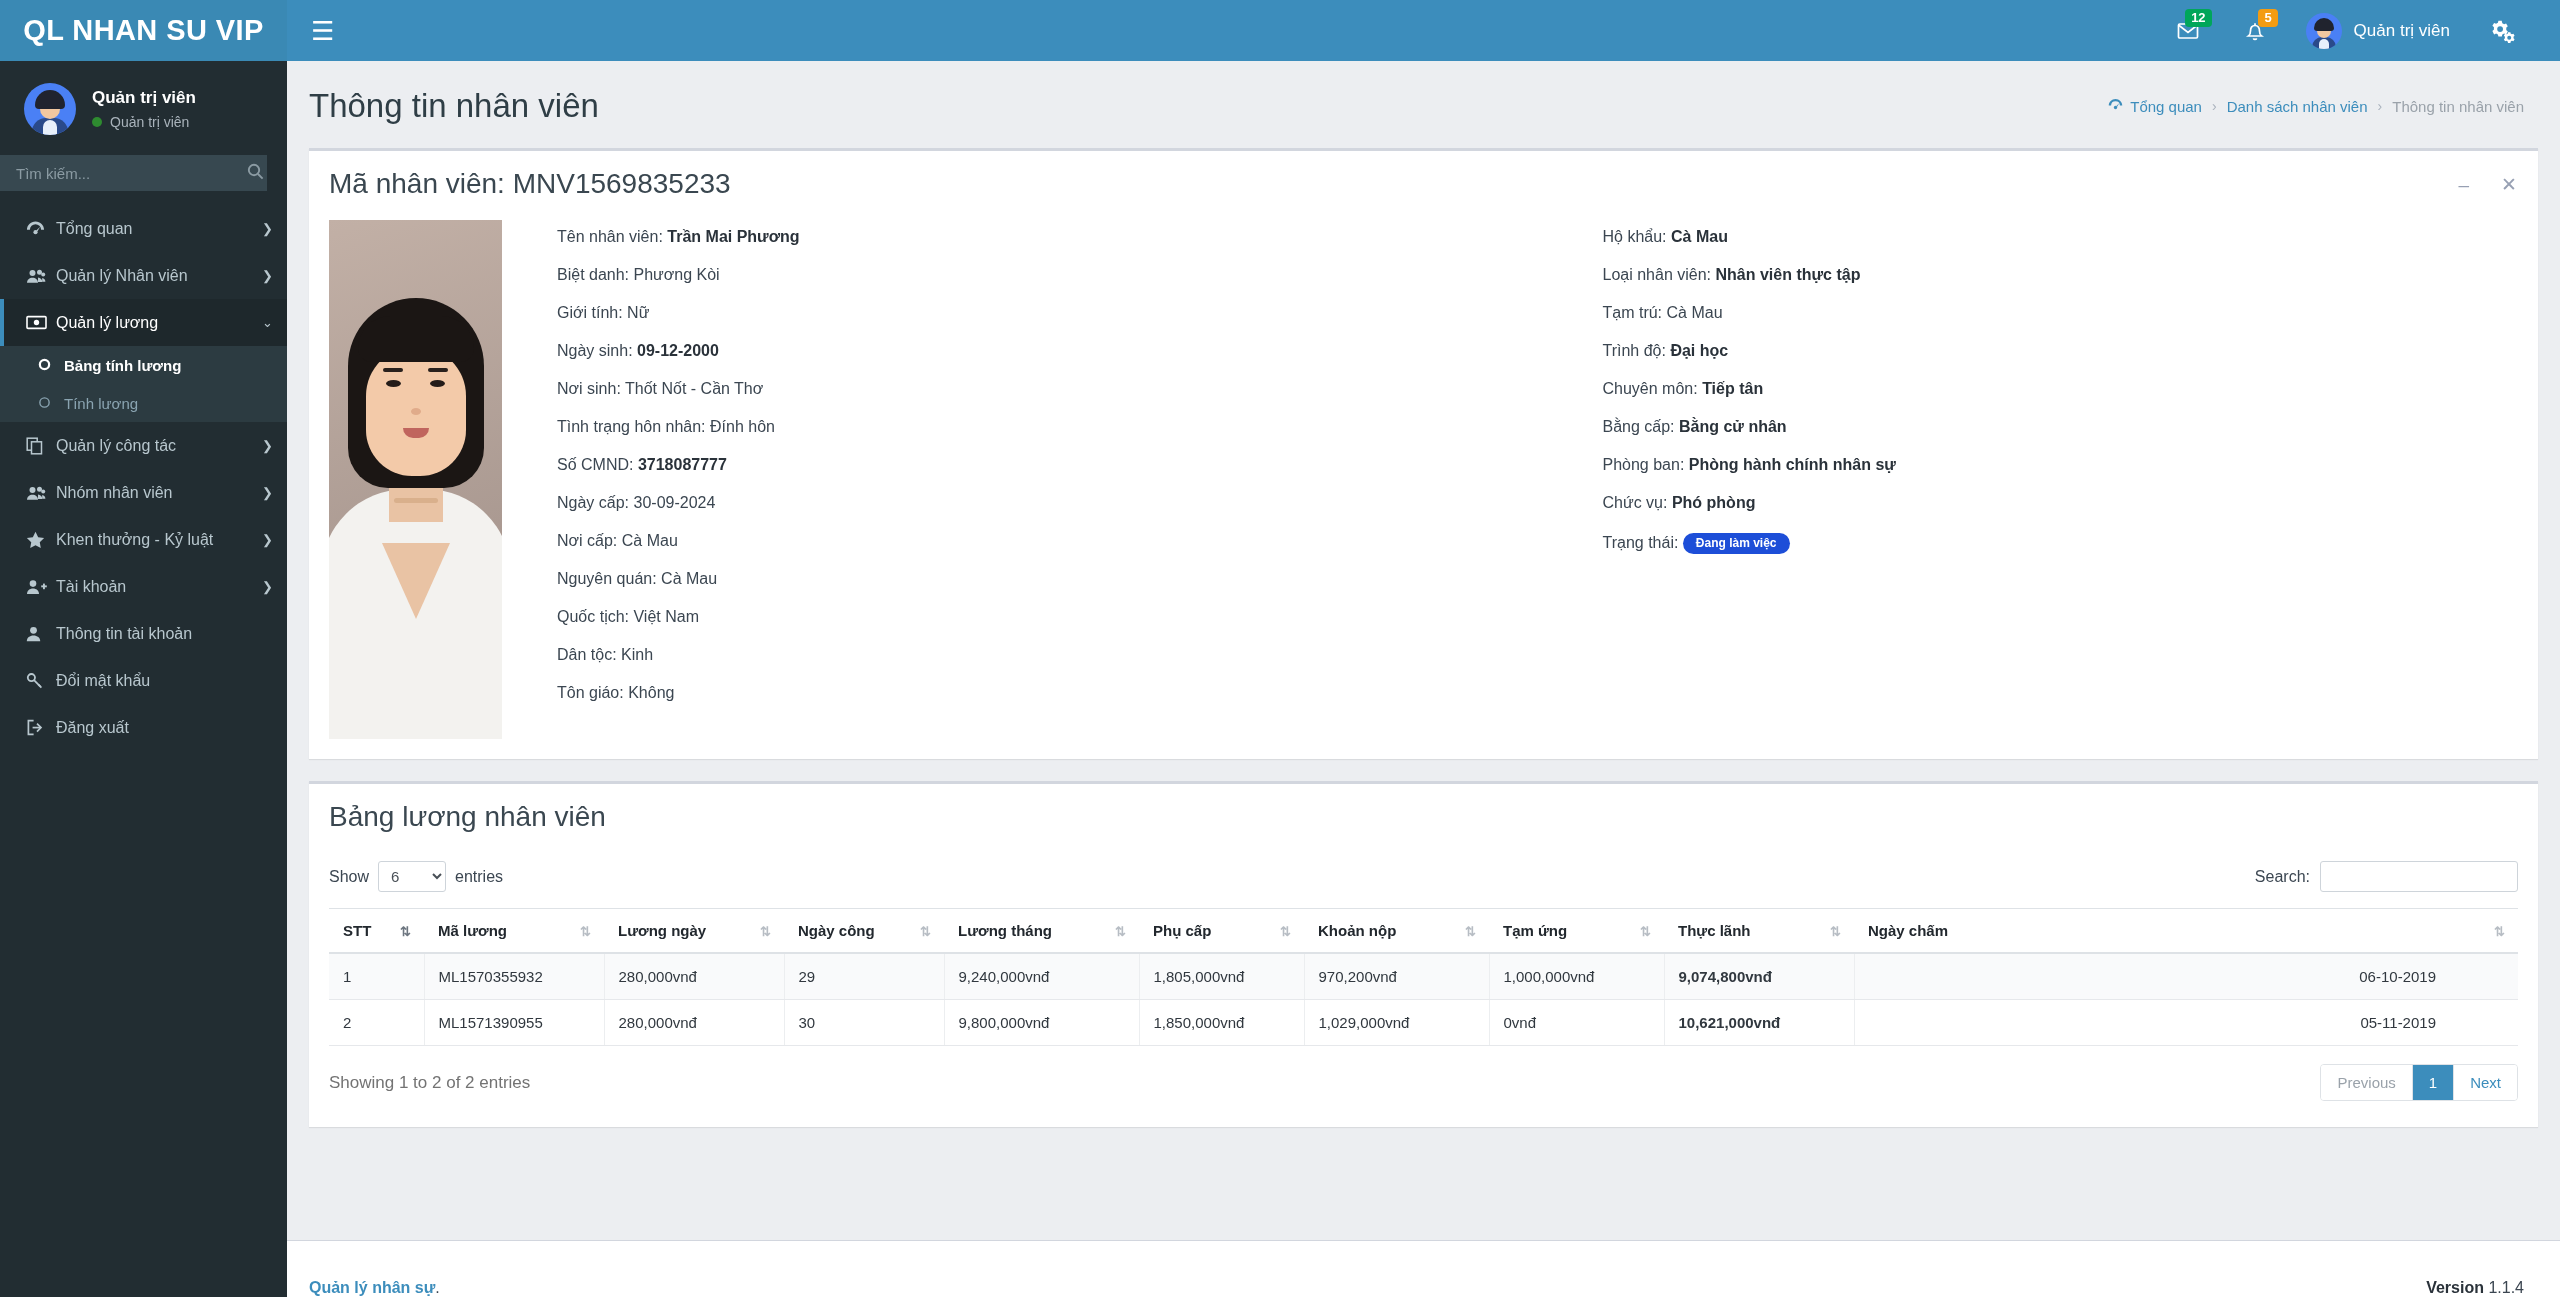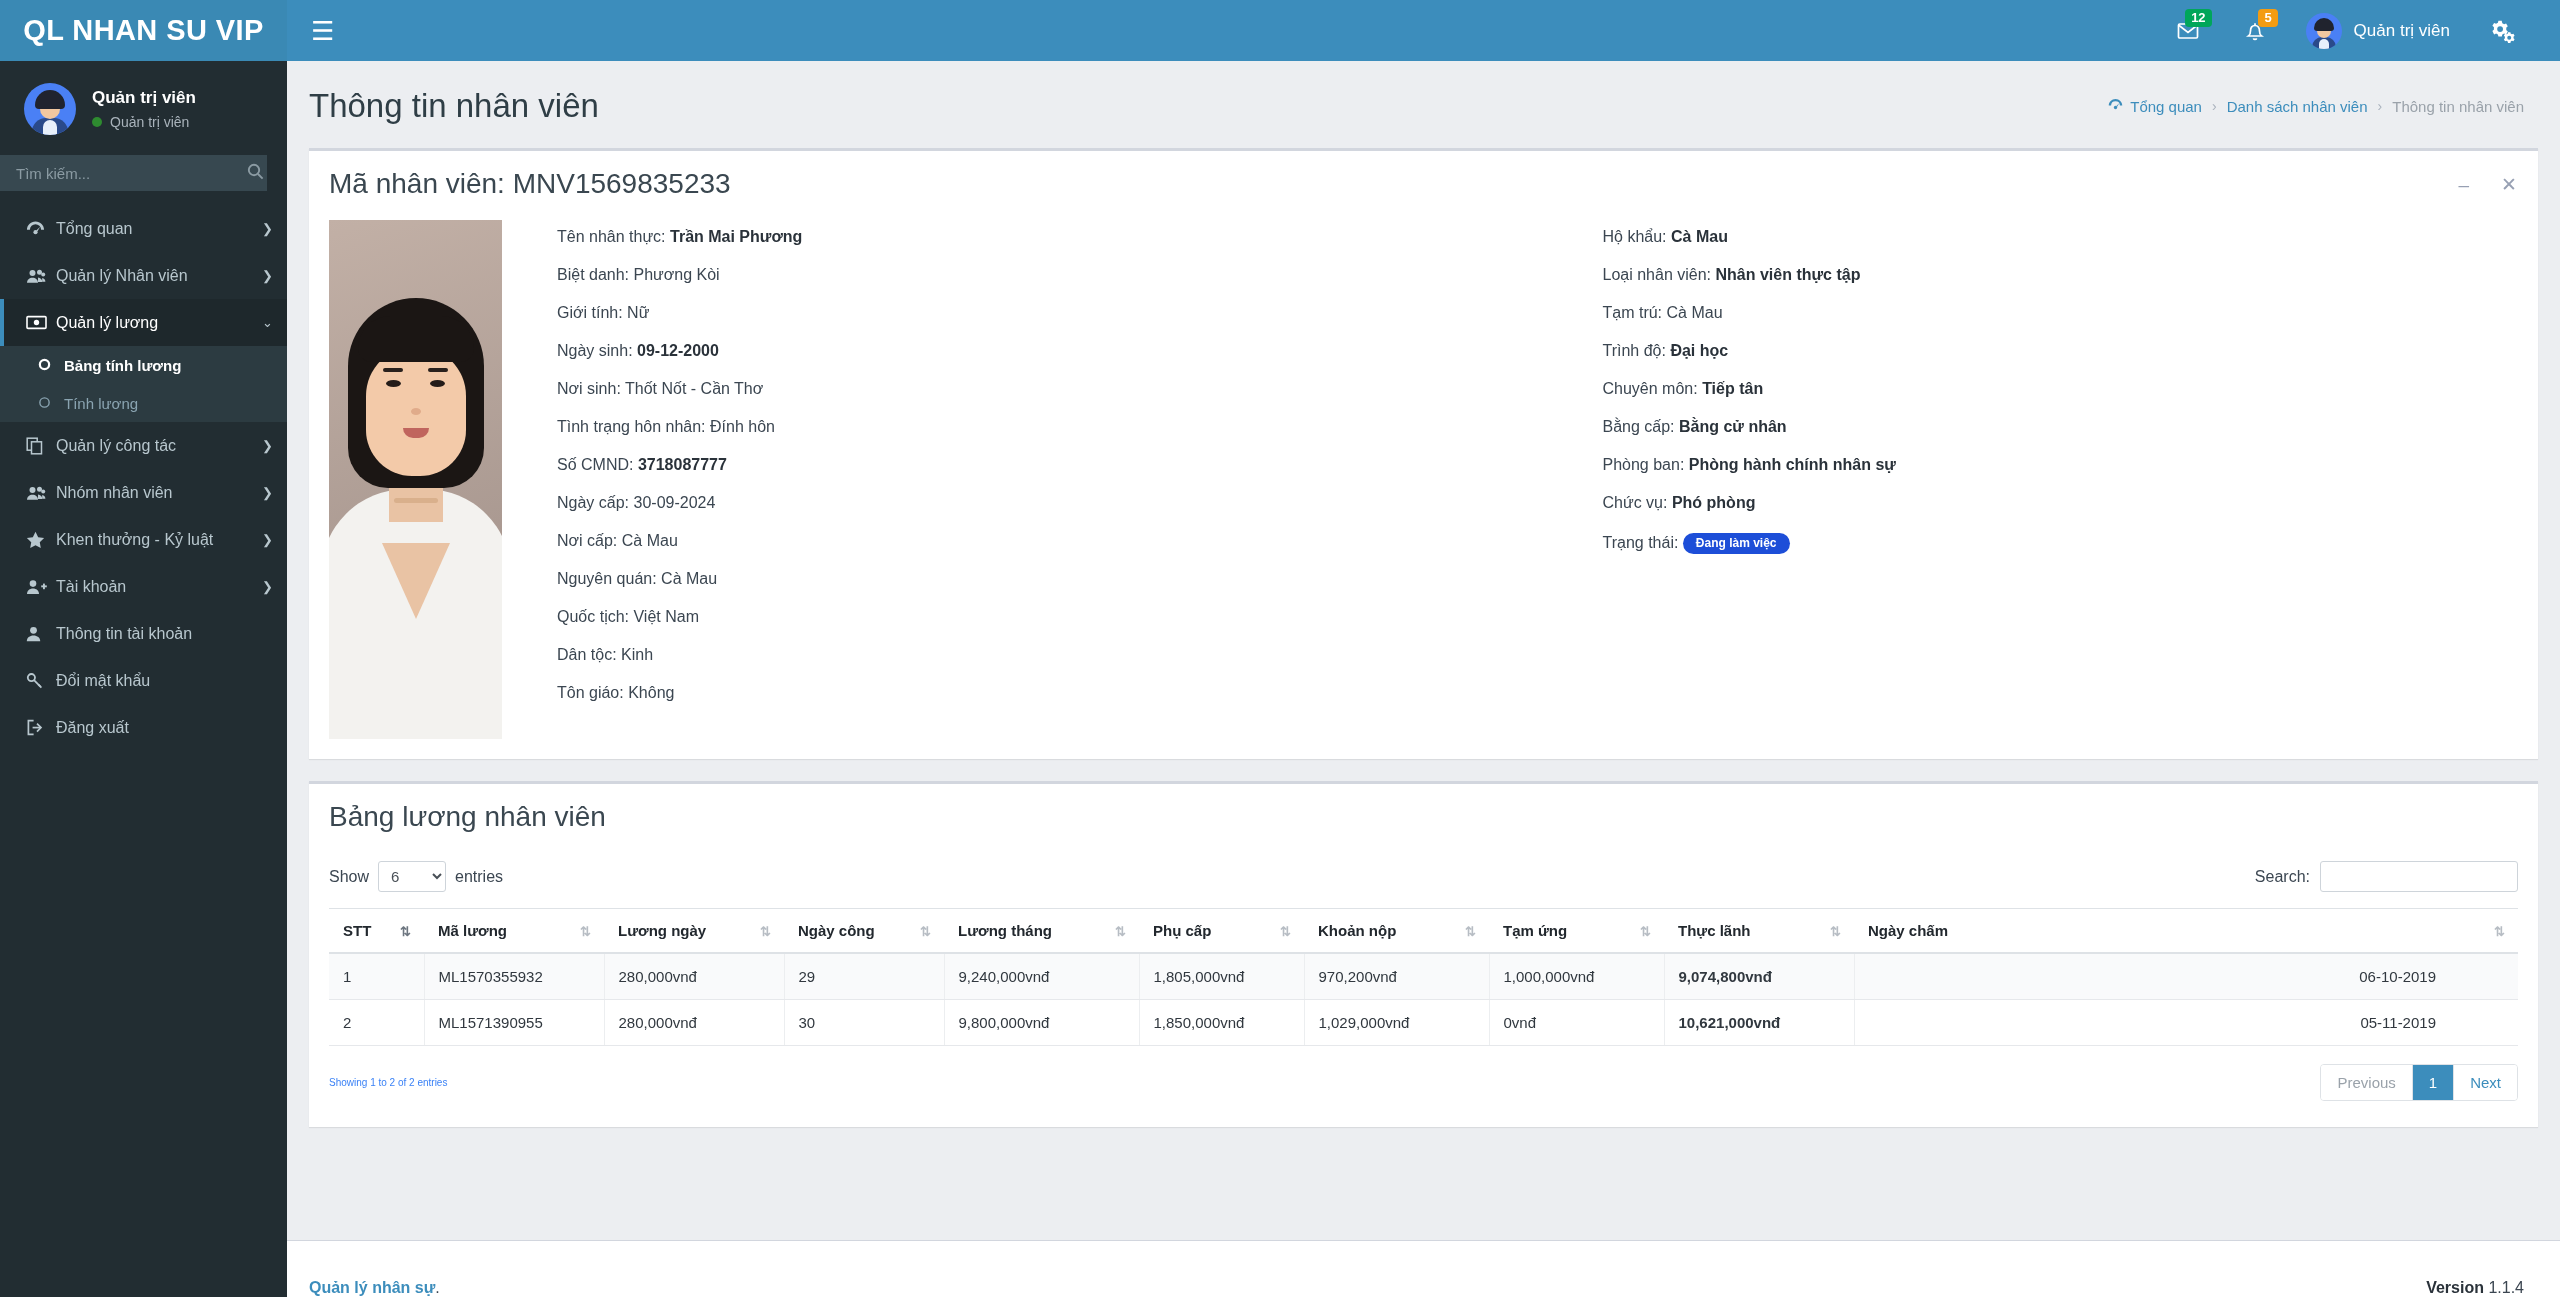--- a/index.html
+++ b/index.html
@@ -189,21 +189,21 @@
   table.dt tbody td {
     font-size: 15px; color: #31383f; padding: 14px 12px 14px 14px;
     border-bottom: 1px solid #e6e8eb; border-right: 1px solid #eceef0; white-space: nowrap;
   }
   table.dt tbody td:last-child { border-right: 0; }
   table.dt tbody tr:nth-child(odd) td { background: #f9fafb; }
   td.v-red { color: #e80000; font-weight: normal; }
   td.v-blue { color: #0000cd; font-weight: bold; }
 
   .dt-foot { display: flex; align-items: center; padding: 18px 0 6px 0; }
-  .dt-info { font-size: 10px; color: #3b82f6; }
+  .dt-info { font-size: 17px; color: #737373; }
   .pager { margin-left: auto; display: flex; border: 1px solid #dee2e6; border-radius: 4px; overflow: hidden; }
   .pager button {
     border: 0; background: #fff; color: #3c8dbc; font-size: 15px;
     padding: 9px 16px; cursor: pointer; border-right: 1px solid #dee2e6;
     font-family: "Liberation Sans", sans-serif;
   }
   .pager button:last-child { border-right: 0; }
   .pager button.disabled { color: #9aa2aa; }
   .pager button.active { background: #3c8dbc; color: #fff; }
 
@@ -525,21 +525,21 @@
                   <span class="eye r"></span>
                 <span class="nose"></span>
                 <span class="mouth"></span>
                 <span class="neckl"></span>
               </div>
             </div>
 
             <div class="info-cols">
               <div class="info-col">
                 <div class="info-line">
-                  <span>Tên nhân thực:</span>
+                  <span>Tên nhân viên:</span>
                   <b>Trần Mai Phương</b>
                 </div>
                 <div class="info-line">
                   <span>Biệt danh:</span>
                   <span>Phương Kòi</span>
                 </div>
                 <div class="info-line">
                   <span>Giới tính:</span>
                   <span>Nữ</span>
                 </div>

